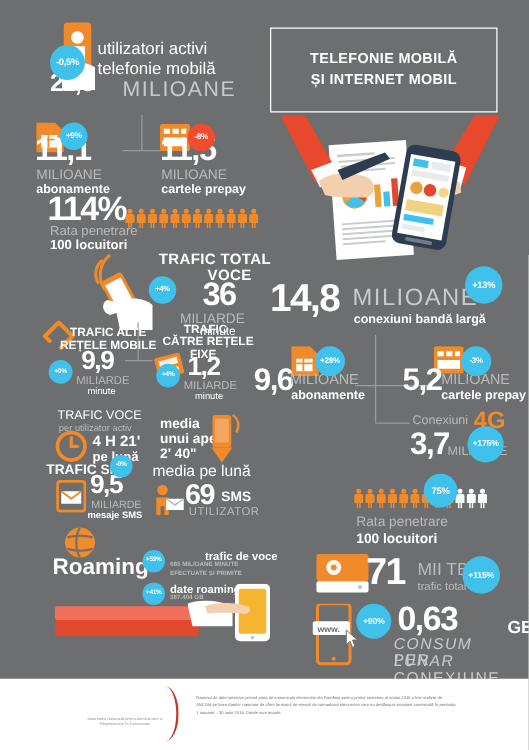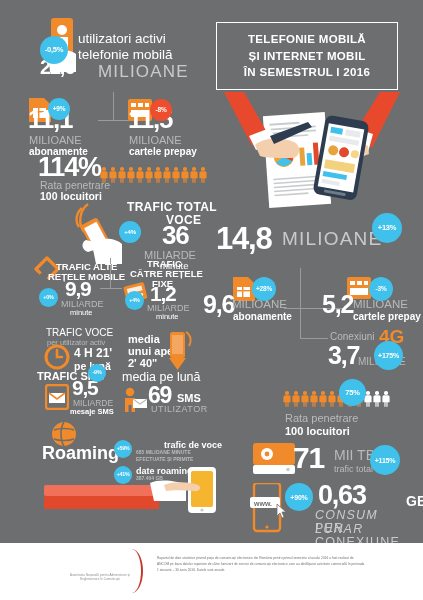--- a/index.html
+++ b/index.html
@@ -110,21 +110,20 @@
   }
 </style>
 </head>
 <body>
 
 <div class="poster">
 
   <div id="title-box" class="abs">
     <div>TELEFONIE MOBILĂ</div>
     <div>ȘI INTERNET MOBIL</div>
-    <div>ÎN SEMESTRUL I 2016</div>
   </div>
 
   <svg class="abs" style="left:222px; top:92px;" width="180" height="122" viewBox="0 0 180 122">
 
     <g>
       <rect x="44" y="22" width="62" height="92" fill="#ffffff" transform="rotate(-4 75 68)"></rect>
       <g transform="rotate(-4 75 68)" fill="#c9ccce">
         <rect x="50" y="30" width="30" height="2"></rect>
           <rect x="50" y="35" width="46" height="1.6"></rect>
         <rect x="50" y="39" width="46" height="1.6"></rect>
@@ -379,20 +378,21 @@
     <rect x="38" y="0" width="28" height="46" rx="4" fill="#ffffff"></rect>
     <rect x="41" y="4" width="22" height="36" rx="2" fill="#f5b52e"></rect>
     <circle cx="52" cy="43" r="1.6" fill="#c9cbcb"></circle>
     <path d="M0 16 C8 12, 26 13, 36 18 L36 34 L4 34 Z" fill="#ffffff"></path>
     <path d="M14 18 C24 14, 40 15, 48 18 C52 20, 50 25, 44 24 C34 23, 22 23, 16 24 Z" fill="#f4cfae"></path>
   </svg>
 
   <div class="badge" style="left:372px; top:213px; width:30px; height:30px; font-size:7.5px;text-align:center;">+13%</div>
   <div class="abs big" style="left:216px; top:225px; font-size:31px;">14,8</div>
   <div class="abs thin-up" style="left:282px; top:228px; font-size:19px;">MILIOANE</div>
+  <div class="abs lbl-white" style="left:283px; top:250px; font-size:10px; font-weight:bold;">conexiuni bandă largă</div>
 
   <div class="rule" style="left:300px; top:268px; width:1px; height:40px;"></div>
   <div class="rule" style="left:284px; top:308px; width:62px; height:1px;"></div>
   <div class="rule" style="left:300px; top:308px; width:1px; height:30px;"></div>
   <div class="rule" style="left:300px; top:338px; width:28px; height:1px;"></div>
 
   <svg class="abs" style="left:233px; top:277px;" width="22" height="24" viewBox="0 0 22 24">
     <path d="M0 0 H15 L22 7 V24 H0 Z" fill="#f18a2b"></path>
     <rect x="4" y="10" width="13" height="10" fill="#ffffff"></rect>
     <rect x="4" y="13" width="13" height="1.4" fill="#f18a2b"></rect>

